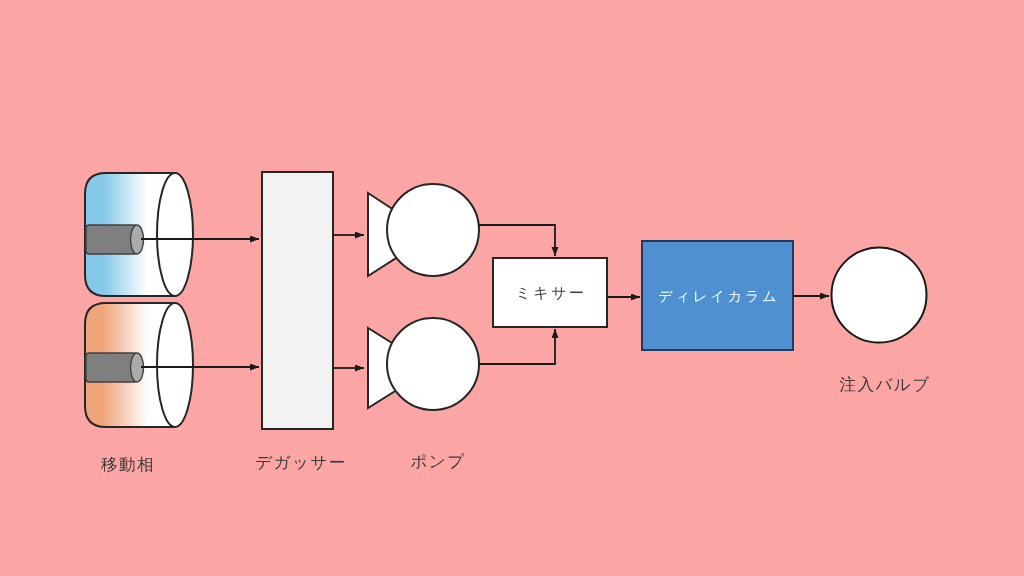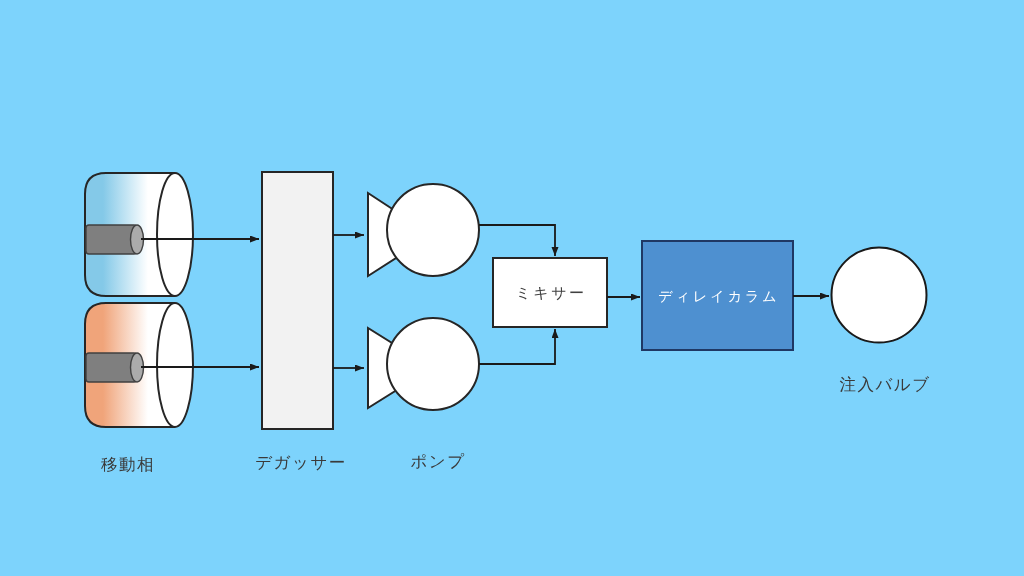--- a/index.html
+++ b/index.html
@@ -4,21 +4,21 @@
 <style>
   html, body {
     margin: 0;
     padding: 0;
     background: #ffffff;
   }
   .stage {
     position: relative;
     width: 1024px;
     height: 576px;
-    background: #7dd3fc;
+    background: #fca5a5;
     overflow: hidden;
     font-family: "Liberation Sans", "DejaVu Sans", sans-serif;
   }
   svg { display: block; }
   text {
     font-family: "Liberation Sans", "DejaVu Sans", sans-serif;
     user-select: none;
   }
   .node-label {
     font-size: 16.5px;

